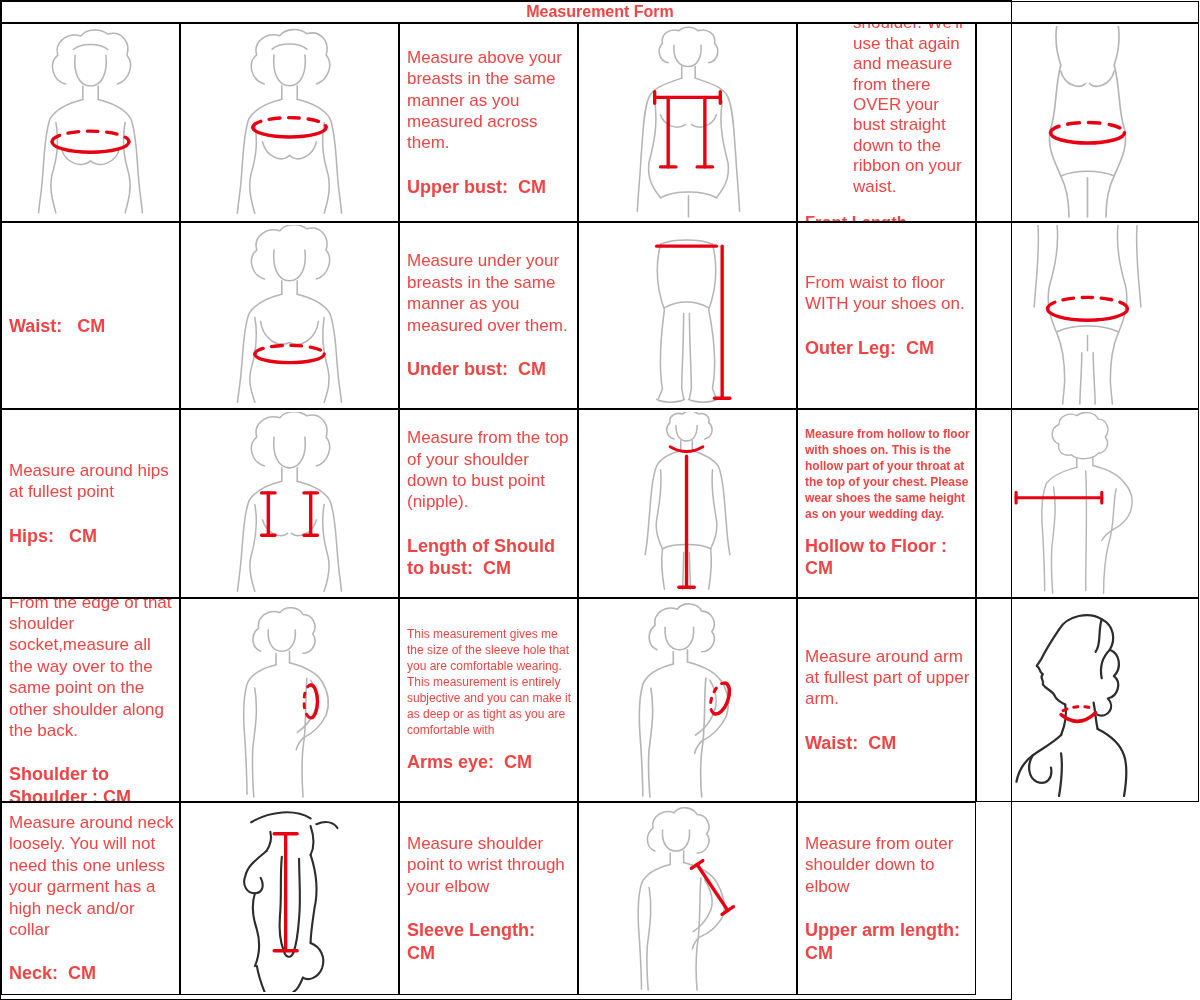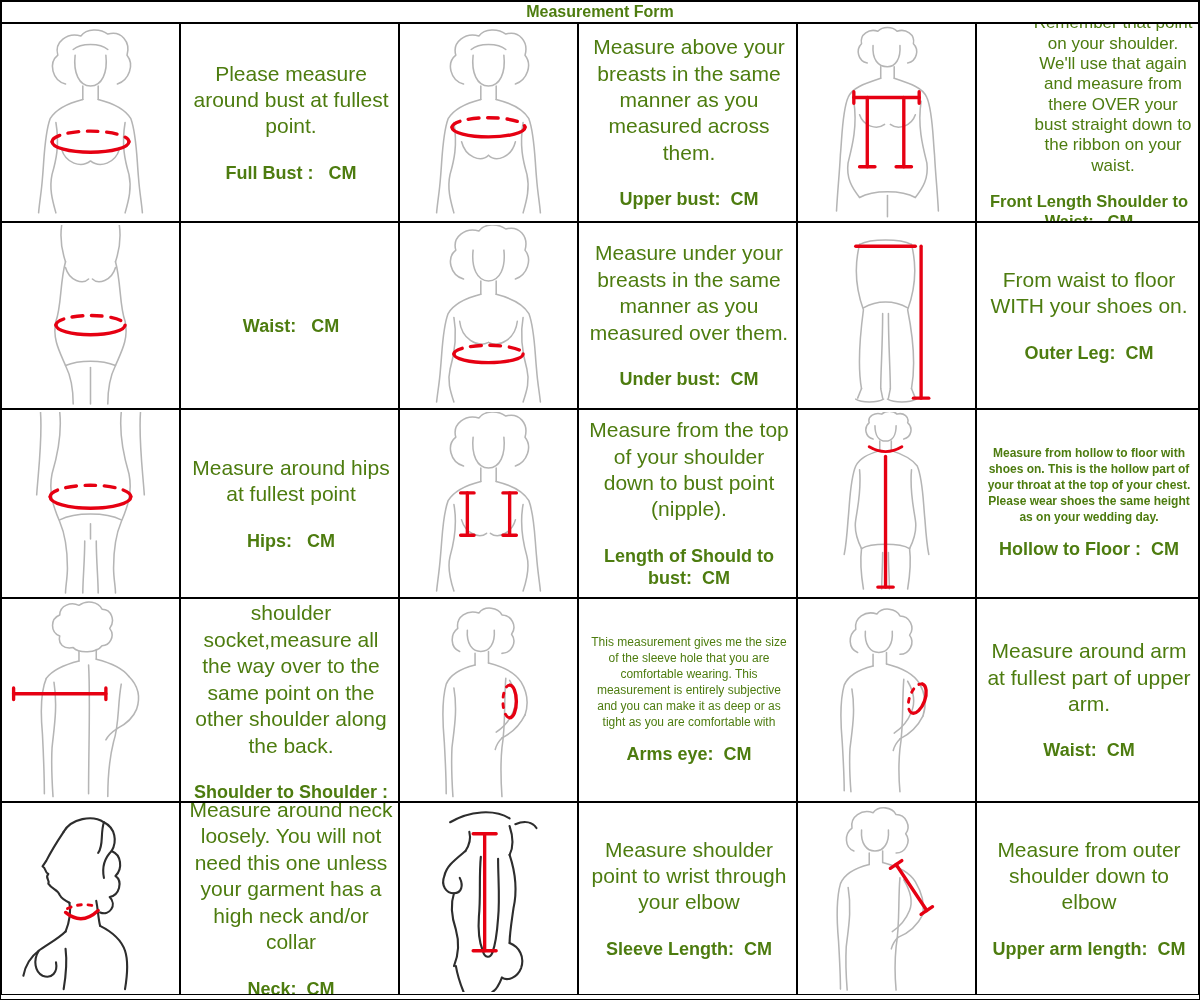--- a/index.html
+++ b/index.html
@@ -1,39 +1,38 @@
 <!DOCTYPE html>
 <html><head>
 <meta charset="utf-8">
 <style>
   html,body{margin:0;padding:0;background:#fff;}
   #form{
-    width:1200px;height:1000px;box-sizing:border-box;
+    width:1012px;height:1000px;box-sizing:border-box;
     border:1px solid #000;
     display:grid;
     grid-template-columns:179px 219px 179px 219px 179px 223px;
     grid-template-rows:22px 199px 187px 189px 204px 193px;
     font-family:"Liberation Sans","DejaVu Sans",sans-serif;
-    color:#4d7c0f;
-    text-align:center;
+    color:#ef4444;
   }
   .hdr{
     grid-column:1 / -1;
     border:1px solid #000;
     display:flex;align-items:center;justify-content:center;
     font-weight:bold;font-size:16px;
   }
   .cell{border:1px solid #000;box-sizing:border-box;overflow:hidden;}
   .fig-cell{padding:2px;}
   .fig-cell svg{width:100%;height:100%;display:block;}
   .text-cell{
     display:flex;flex-direction:column;justify-content:center;
     padding:4px 4px 4px 7px;
   }
-  .desc{font-size:21px;line-height:1.26;}
+  .desc{font-size:17px;line-height:1.26;}
   .label{font-size:18px;font-weight:bold;margin-top:22px;white-space:pre-wrap;line-height:1.25;}
   .tight .desc{font-size:17px;line-height:1.2;margin-left:48px;}
   .tight .label{margin-top:16px;font-size:16.5px;line-height:1.2;}
   .small .desc{font-size:12px;line-height:1.33;}
   .small .label{margin-top:12px;}
   .bold-desc .desc{font-weight:bold;}
   
   .g{stroke:#b5b5b5;fill:none;stroke-width:1.6;stroke-linecap:round;stroke-linejoin:round;}
   .ink{stroke:#2d2d2d;fill:none;stroke-width:2.2;stroke-linecap:round;stroke-linejoin:round;}
   .r{stroke:#e60012;fill:none;stroke-width:3.5;stroke-linecap:round;}
@@ -56,24 +55,20 @@
         <path d="M82,76 C66,80 54,86 48,96 C42,112 42,136 40,158 C39,172 37,182 36,194"></path>
         <path d="M98,76 C114,80 126,86 132,96 C138,112 138,136 140,158 C141,172 143,182 144,194"></path>
         <path d="M54,100 C58,124 54,140 50,154 C47,168 50,180 54,194"></path>
         <path d="M126,100 C122,124 126,140 130,154 C133,168 130,180 126,194"></path>
         <path d="M60,128 C64,142 80,148 90,140 M120,128 C116,142 100,148 90,140"></path>
       </g>
       <path class="r" d="M50,120 A40,11 0 0 0 130,120"></path>
       <path class="rd" d="M50,120 A40,11 0 0 1 130,120"></path>
     </svg>
   </div>
-  <div class="cell text-cell">
-    <div class="desc">Please measure around bust at fullest point.</div>
-    <div class="label">Full Bust :   CM</div>
-  </div>
 
   <div class="cell fig-cell">
     <svg viewBox="0 0 180 200">
       <g class="g">
         <path d="M64,60 C50,56 46,38 56,30 C52,16 66,6 80,10 C86,2 100,2 108,8 C122,4 132,16 128,30 C136,40 130,56 118,60"></path>
         <path d="M74,30 C72,48 78,62 90,62 C102,62 108,48 106,30"></path>
         <path d="M72,24 C80,17 100,17 108,24"></path>
         <path d="M82,62 L82,76 M98,62 L98,76"></path>
         <path d="M82,76 C66,80 54,86 48,96 C42,112 42,136 40,158 C39,172 37,182 36,194"></path>
         <path d="M98,76 C114,80 126,86 132,96 C138,112 138,136 140,158 C141,172 143,182 144,194"></path>

